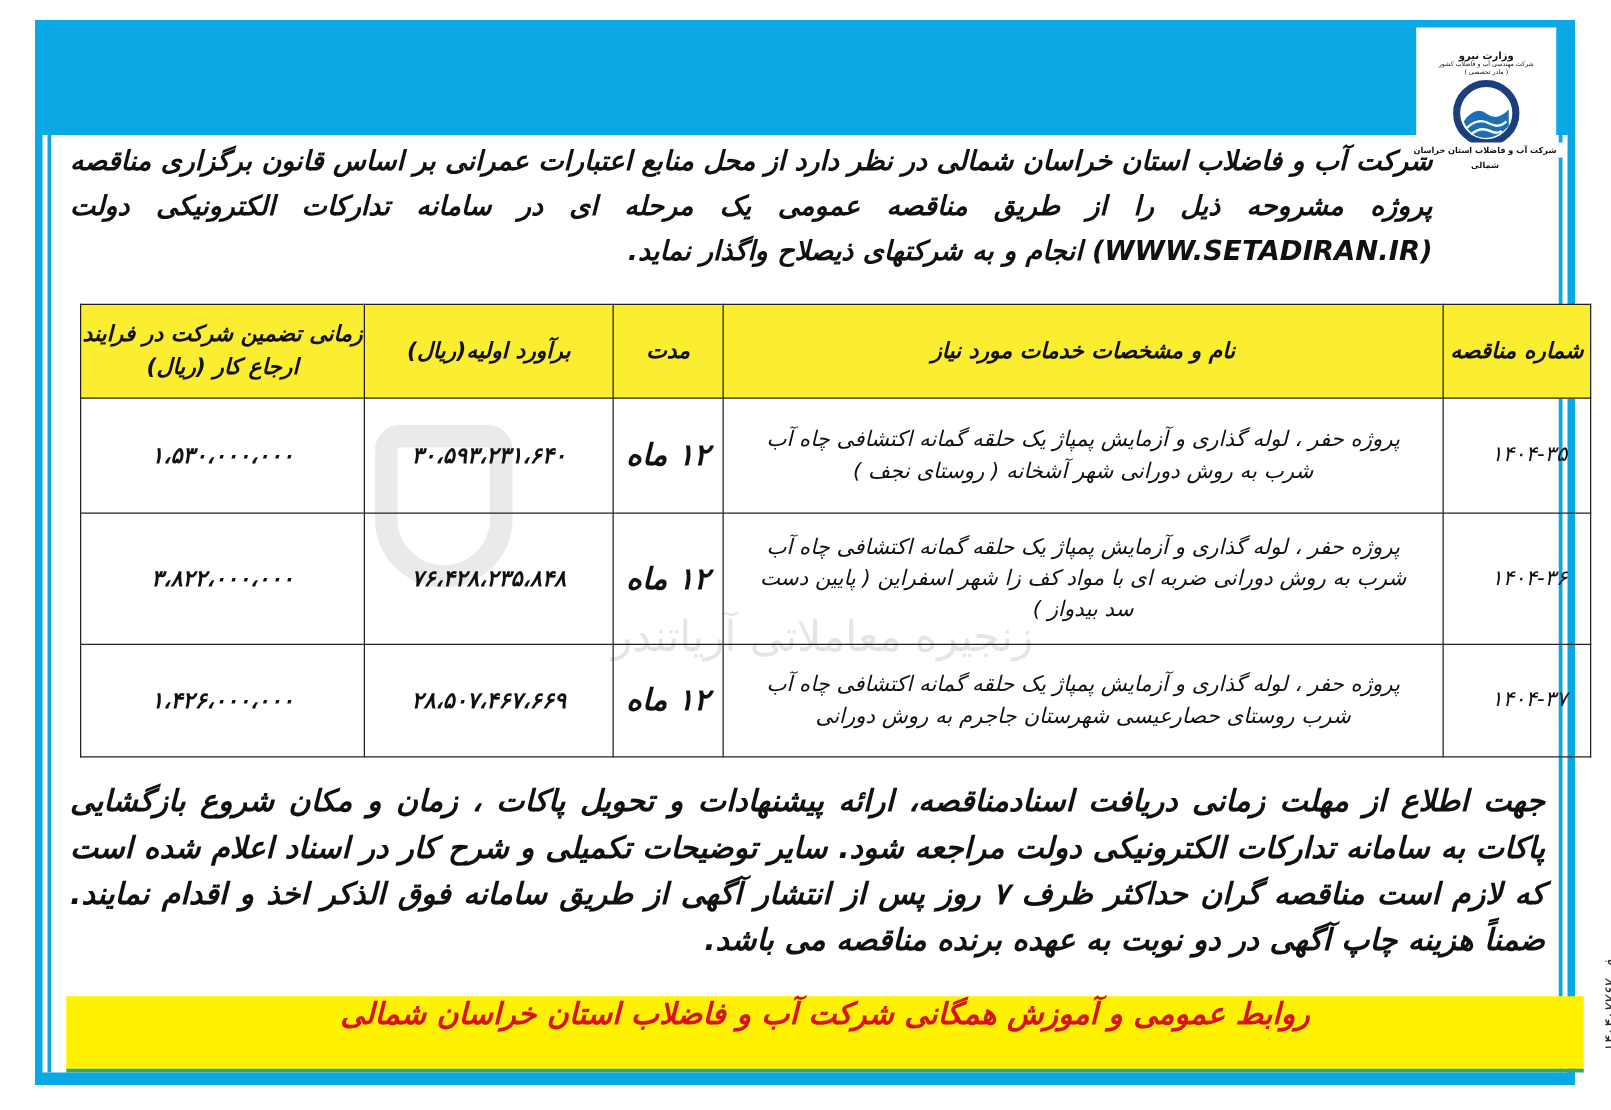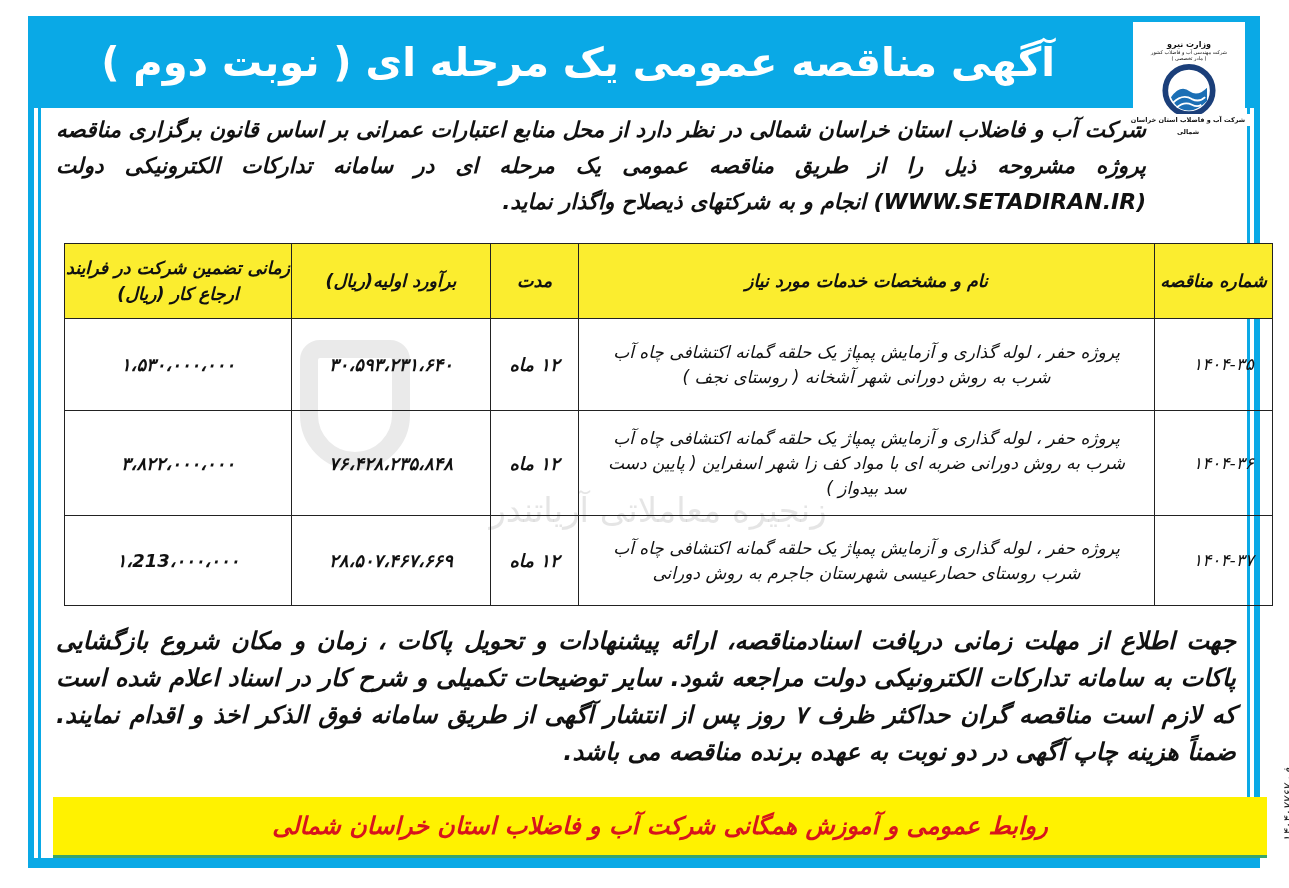--- a/index.html
+++ b/index.html
@@ -53,21 +53,21 @@
   }
   .tender-table th, .tender-table td {
     border: 1.5px solid #222; text-align: center; vertical-align: middle;
   }
   .tender-table th {
     background: #fbed2f; font-size: 17.5px; font-weight: bold; line-height: 26px;
     height: 75px;
   }
   .tender-table td { font-size: 17px; line-height: 25px; background: transparent; }
   .tender-table td.num { font-size: 17px; padding-left: 20px; }
-  .tender-table td.dur { font-weight: bold; font-size: 18px; }
+  .tender-table td.dur { font-weight: bold; font-size: 24px; }
   .tender-table td.money { font-weight: bold; font-size: 18px; letter-spacing: 0.5px; }
   .tender-table td.desc { padding: 0 18px; }
 
   .watermark {
     position: absolute; left: 300px; top: 320px; width: 700px; height: 230px;
     pointer-events: none; z-index: 0;
   }
   .wm-text {
     position: absolute; left: 90px; top: 0; font-size: 120px; font-weight: bold;
     color: rgba(180,180,180,0.28); font-family: "DejaVu Sans", sans-serif; letter-spacing: -4px;
@@ -83,43 +83,40 @@
   .table-wrap { position: absolute; left: 16px; top: 0; width: 1289px; height: 668px; z-index: 1; font-style: italic; }
 
   .notes {
     position: absolute; left: 40px; top: 623px; width: 1180px;
     direction: rtl; text-align: justify; font-size: 24px; font-weight: bold;
     line-height: 37px;
   }
 
   .footer-band {
     position: absolute; left: 37px; top: 797px; width: 1214px; height: 58px;
-    background: #fff200; display: flex; align-items: center; justify-content: center;
+    background: #fff200; display: flex; justify-content: center;
   }
   .footer-text {
     color: #d7141d; font-size: 24px; font-weight: bold; direction: rtl;
     letter-spacing: -0.5px;
   }
   .footer-green {
     position: absolute; left: 37px; top: 855px; width: 1214px; height: 3px; background: #3aa56b;
   }
   .side-code {
     position: absolute; left: 1262px; top: 730px; width: 20px; height: 150px;
     writing-mode: vertical-rl; transform: rotate(180deg);
     font-size: 12px; color: #222; display: flex; align-items: center; justify-content: center;
     direction: rtl;
   }
 </style>
 </head>
 <body>
 
 <div class="frame">
-  <div class="header-band">
-    <h1 class="header-title">آگهی مناقصه عمومی یک مرحله ای ( نوبت دوم )</h1>
-  </div>
   <div class="inner-white">
     <div class="inner-line"></div>
   </div>
   <div class="logo-box">
     <div class="logo-line1">وزارت نیرو</div>
     <div class="logo-line2">شرکت مهندسی آب و فاضلاب کشور</div>
     <div class="logo-line3">( مادر تخصصی )</div>
     <svg class="logo-emblem" width="58" height="58" viewBox="0 0 58 58">
       <circle cx="29" cy="29" r="25" fill="none" stroke="#1b3f7a" stroke-width="6"></circle>
       <path d="M10 36 Q20 22 30 30 Q38 36 48 26 L48 40 Q38 50 29 50 Q16 50 10 36 Z" fill="#1b6fb5"></path>
@@ -168,21 +165,21 @@
         <td class="desc">پروژه حفر ، لوله گذاری و آزمایش پمپاژ یک حلقه گمانه اکتشافی چاه آب شرب به روش دورانی ضربه ای با مواد کف زا شهر اسفراین ( پایین دست سد بیدواز )</td>
         <td class="dur">۱۲ ماه</td>
         <td class="money">۷۶،۴۲۸،۲۳۵،۸۴۸</td>
         <td class="money">۳،۸۲۲،۰۰۰،۰۰۰</td>
       </tr>
       <tr style="height:90px">
         <td class="num">۱۴۰۴-۳۷</td>
         <td class="desc">پروژه حفر ، لوله گذاری و آزمایش پمپاژ یک حلقه گمانه اکتشافی چاه آب شرب روستای حصارعیسی شهرستان جاجرم به روش دورانی</td>
         <td class="dur">۱۲ ماه</td>
         <td class="money">۲۸،۵۰۷،۴۶۷،۶۶۹</td>
-        <td class="money">۱،213،۰۰۰،۰۰۰</td>
+        <td class="money">۱،۴۲۶،۰۰۰،۰۰۰</td>
       </tr>
     </tbody>
   </table>
 
   <p class="notes">جهت اطلاع  از مهلت زمانی دریافت اسنادمناقصه، ارائه پیشنهادات  و تحویل پاکات ، زمان و مکان شروع بازگشایی پاکات  به سامانه تدارکات الکترونیکی دولت مراجعه شود. سایر توضیحات تکمیلی و شرح کار در اسناد اعلام شده است که لازم است مناقصه گران حداکثر ظرف ۷  روز پس از انتشار آگهی از طریق سامانه فوق الذکر اخذ و اقدام نمایند. ضمناً هزینه چاپ آگهی در دو نوبت به عهده برنده مناقصه می باشد.</p>
 
   <div class="footer-band">
     <div class="footer-text">روابط عمومی و آموزش همگانی شرکت آب و فاضلاب استان خراسان شمالی</div>
   </div>
   <div class="footer-green"></div>

